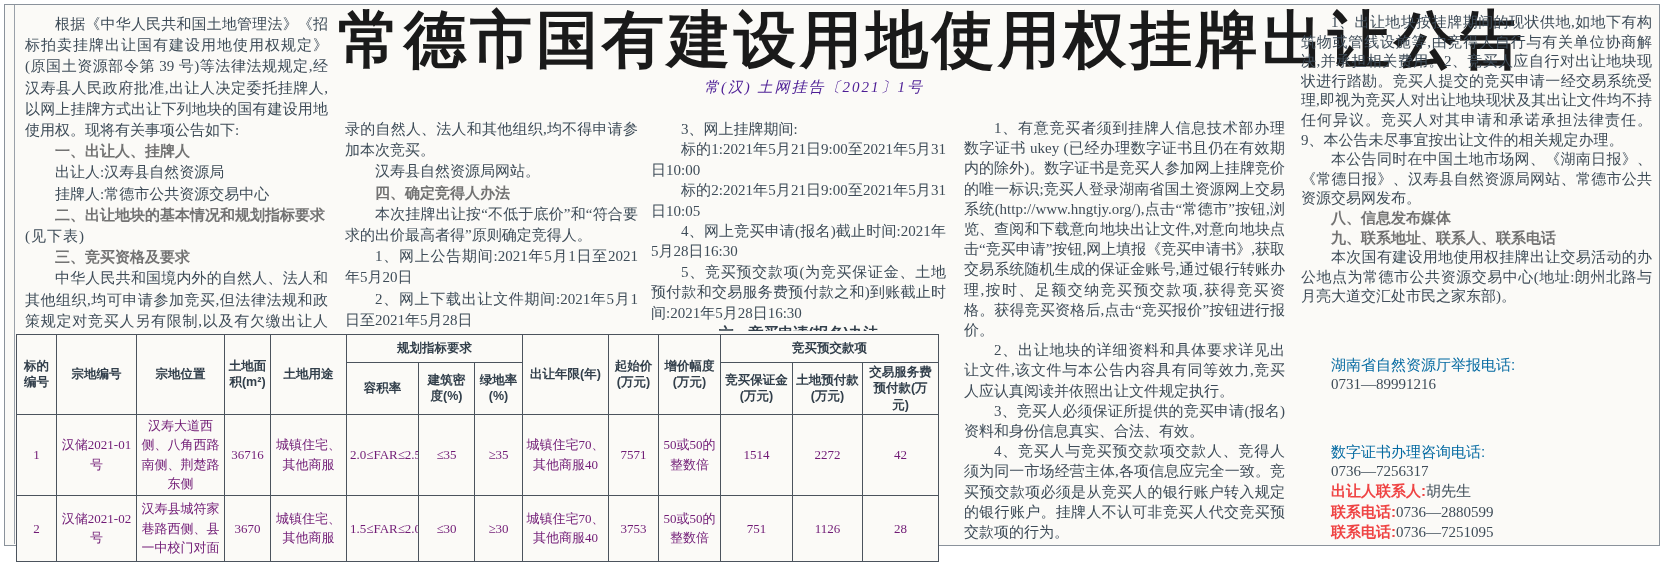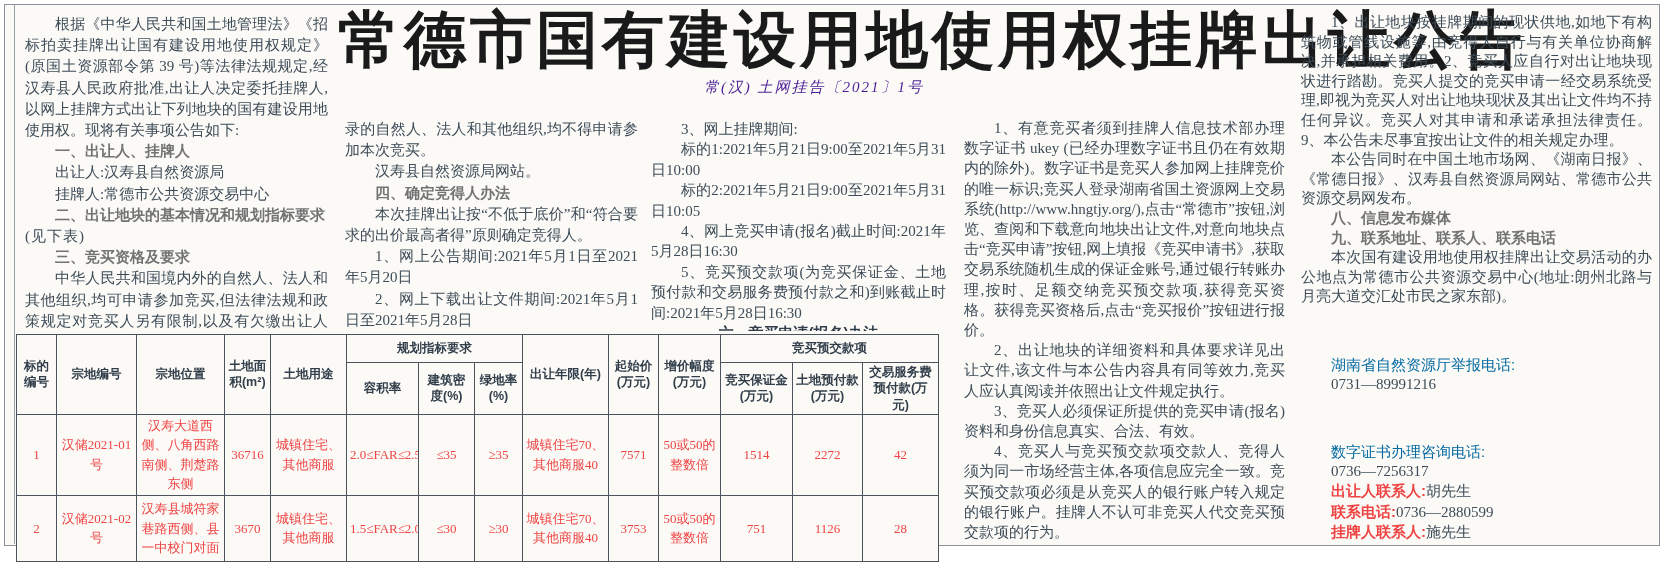--- a/index.html
+++ b/index.html
@@ -53,21 +53,21 @@
   }
   .land-table th, .land-table td {
     border:1px solid #4b535d; padding:1px 3px; text-align:center; vertical-align:middle;
     overflow:hidden;
     margin-left:7px;
   }
   .land-table th {
     font-weight:bold; font-family:"Liberation Sans", sans-serif;
     font-size:12.5px; line-height:1.3; color:#323f4b;
   }
-  .land-table td { font-size:13px; line-height:1.5; color:#ef4444; }
+  .land-table td { font-size:13px; line-height:1.5; color:#701a75; }
   .hdr-row-1 { height:28px; }
   .hdr-row-2 { height:44px; }
 </style>
 </head>
 <body>
 
 <div class="page">
   <div class="clip-frame"></div>
   <div class="inner-left-rule"></div>
 
@@ -114,21 +114,20 @@
       <div class="blk blk-p">本公告同时在中国土地市场网、《湖南日报》、《常德日报》、汉寿县自然资源局网站、常德市公共资源交易网发布。</div>
       <div class="blk blk-h">八、信息发布媒体</div>
       <div class="blk blk-h">九、联系地址、联系人、联系电话</div>
       <div class="blk blk-p">本次国有建设用地使用权挂牌出让交易活动的办公地点为常德市公共资源交易中心(地址:朗州北路与月亮大道交汇处市民之家东部)。</div>
       <div class="blk blk-b">湖南省自然资源厅举报电话:</div>
       <div class="blk blk-pi">0731—89991216</div>
       <div class="blk blk-b">数字证书办理咨询电话:</div>
       <div class="blk blk-pi">0736—7256317</div>
       <div class="blk blk-kv"><span class="kv-label">出让人联系人:</span><span>胡先生</span></div>
       <div class="blk blk-kv"><span class="kv-label">联系电话:</span><span>0736—2880599</span></div>
-      <div class="blk blk-kv"><span class="kv-label">挂牌人联系人:</span><span>施先生</span></div>
       <div class="blk blk-kv"><span class="kv-label">联系电话:</span><span>0736—7251095</span></div>
       <div class="blk blk-right">汉寿县自然资源局</div>
       <div class="blk blk-right">常德市公共资源交易中心</div>
       <div class="blk blk-right">2021年4月30日</div>
     </div>
 
   <table class="land-table">
     <colgroup>
       <col style="width:40px">
         <col style="width:80px">

